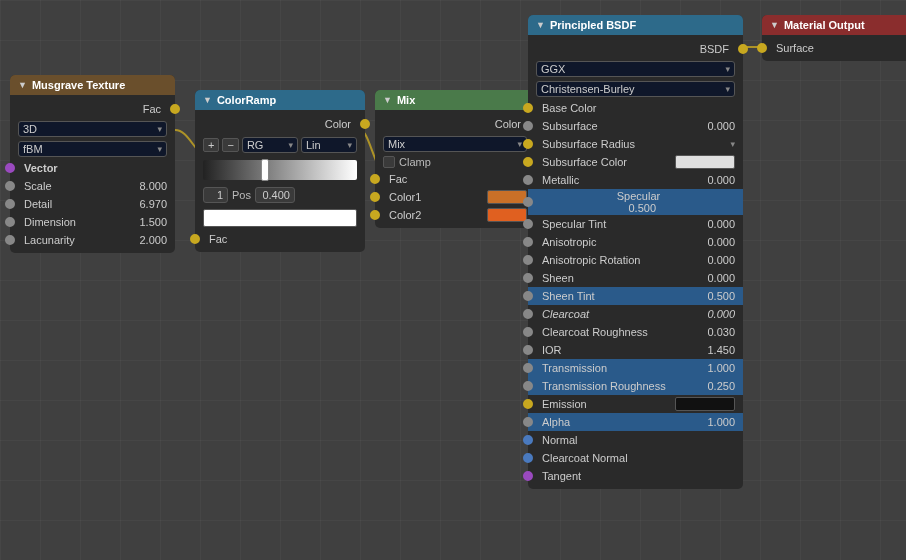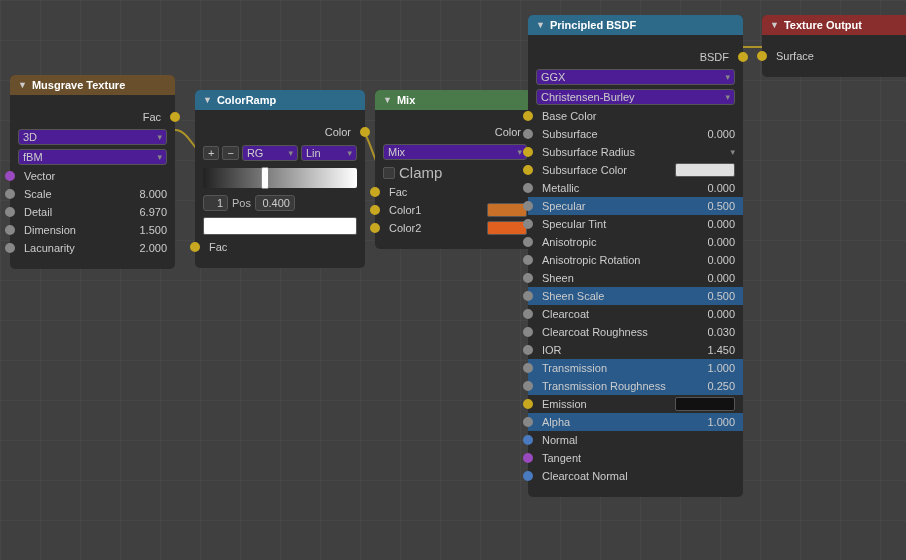--- a/index.html
+++ b/index.html
@@ -35,21 +35,21 @@
       color: #fff;
       gap: 5px;
     }
 
     .node-header .collapse-icon {
       font-size: 9px;
       color: #ccc;
     }
 
     .node-body {
-      padding: 12px 0;
+      padding: 4px 0;
     }
 
     .socket {
       width: 10px;
       height: 10px;
       border-radius: 50%;
       border: 2px solid #888;
       position: absolute;
       cursor: pointer;
     }
@@ -95,21 +95,21 @@
       width: 130px;
     }
 
     .dropdown-row {
       display: flex;
       align-items: center;
       padding: 2px 8px;
     }
 
     .dropdown {
-      background: #4c1d95;
+      background: #0f172a;
       border: 1px solid #555;
       border-radius: 3px;
       color: #ccc;
       font-size: 11px;
       padding: 1px 4px;
       width: 100%;
       display: flex;
       justify-content: space-between;
       align-items: center;
     }
@@ -228,21 +228,21 @@
       position: relative;
       justify-content: flex-end;
     }
 
     
     .check-row {
       display: flex;
       align-items: center;
       padding: 2px 8px;
       gap: 4px;
-      font-size: 15px;
+      font-size: 11px;
       color: #bbb;
     }
 
     .checkbox {
       width: 12px;
       height: 12px;
       background: #3a3a3a;
       border: 1px solid #555;
       border-radius: 2px;
     }
@@ -280,21 +280,21 @@
       </div>
     </div>
 
     <div class="dropdown-row">
       <div class="dropdown">
         <span>fBM</span>
         <span class="dropdown-arrow">▾</span>
       </div>
     </div>
 
-    <div class="bsdf-row row-with-left-socket" style="padding-left:14px; position:relative;">
+    <div class="bsdf-row row-with-left-socket" style="padding-left:14px; position:relative;font-weight:bold;">
       <div class="socket sock-purple bsdf-left-sock"></div>
       <span>Vector</span>
     </div>
 
     <div class="bsdf-row" style="padding-left:14px; position:relative;">
       <div class="socket sock-gray bsdf-left-sock"></div>
       <span class="row-label">Scale</span>
       <span class="row-val">8.000</span>
     </div>
     <div class="bsdf-row" style="padding-left:14px; position:relative;">
@@ -451,21 +451,21 @@
       <span class="row-label">Subsurface Color</span>
       <div class="color-swatch" style="background:#e0e0e0;"></div>
     </div>
 
     <div class="bsdf-row" style="padding-left:14px; position:relative;">
       <div class="socket sock-gray bsdf-left-sock"></div>
       <span class="row-label">Metallic</span>
       <span class="row-val">0.000</span>
     </div>
 
-    <div class="bsdf-row row-highlighted" style="padding-left:14px; position:relative;">
+    <div class="bsdf-row row-highlighted" style="padding-left:14px; position:relative;flex-direction:column;">
       <div class="socket sock-gray bsdf-left-sock"></div>
       <span class="row-label">Specular</span>
       <span class="row-val">0.500</span>
     </div>
 
     <div class="bsdf-row" style="padding-left:14px; position:relative;">
       <div class="socket sock-gray bsdf-left-sock"></div>
       <span class="row-label">Specular Tint</span>
       <span class="row-val">0.000</span>
     </div>
@@ -484,25 +484,25 @@
     </div>
 
     <div class="bsdf-row" style="padding-left:14px; position:relative;">
       <div class="socket sock-gray bsdf-left-sock"></div>
       <span class="row-label">Sheen</span>
       <span class="row-val">0.000</span>
     </div>
 
     <div class="bsdf-row row-highlighted" style="padding-left:14px; position:relative;">
       <div class="socket sock-gray bsdf-left-sock"></div>
-      <span class="row-label">Sheen Scale</span>
+      <span class="row-label">Sheen Tint</span>
       <span class="row-val">0.500</span>
     </div>
 
-    <div class="bsdf-row" style="padding-left:14px; position:relative;">
+    <div class="bsdf-row" style="padding-left:14px; position:relative;font-style:italic;">
       <div class="socket sock-gray bsdf-left-sock"></div>
       <span class="row-label">Clearcoat</span>
       <span class="row-val">0.000</span>
     </div>
 
     <div class="bsdf-row" style="padding-left:14px; position:relative;">
       <div class="socket sock-gray bsdf-left-sock"></div>
       <span class="row-label">Clearcoat Roughness</span>
       <span class="row-val">0.030</span>
     </div>
@@ -536,35 +536,35 @@
       <span class="row-label">Alpha</span>
       <span class="row-val">1.000</span>
     </div>
 
     <div class="bsdf-row" style="padding-left:14px; position:relative;">
       <div class="socket sock-blue bsdf-left-sock"></div>
       <span class="row-label">Normal</span>
     </div>
 
     <div class="bsdf-row" style="padding-left:14px; position:relative;">
+      <div class="socket sock-blue bsdf-left-sock"></div>
+      <span class="row-label">Clearcoat Normal</span>
+    </div>
+
+    <div class="bsdf-row" style="padding-left:14px; position:relative;">
       <div class="socket bsdf-left-sock" style="background:#9a4abf; border-color:#9a4abf;"></div>
       <span class="row-label">Tangent</span>
-    </div>
-
-    <div class="bsdf-row" style="padding-left:14px; position:relative;">
-      <div class="socket sock-blue bsdf-left-sock"></div>
-      <span class="row-label">Clearcoat Normal</span>
     </div>
   </div>
 </div>
 
 <div class="node" id="matoutput" style="left:762px; top:15px; width:135px;">
   <div class="node-header header-output">
     <span class="collapse-icon">▼</span>
-    <span>Texture Output</span>
+    <span>Material Output</span>
   </div>
   <div class="node-body">
 
     <div class="bsdf-row" style="padding-left:14px; position:relative;">
       <div class="socket sock-yellow bsdf-left-sock"></div>
       <span>Surface</span>
     </div>
   </div>
 </div>
 

